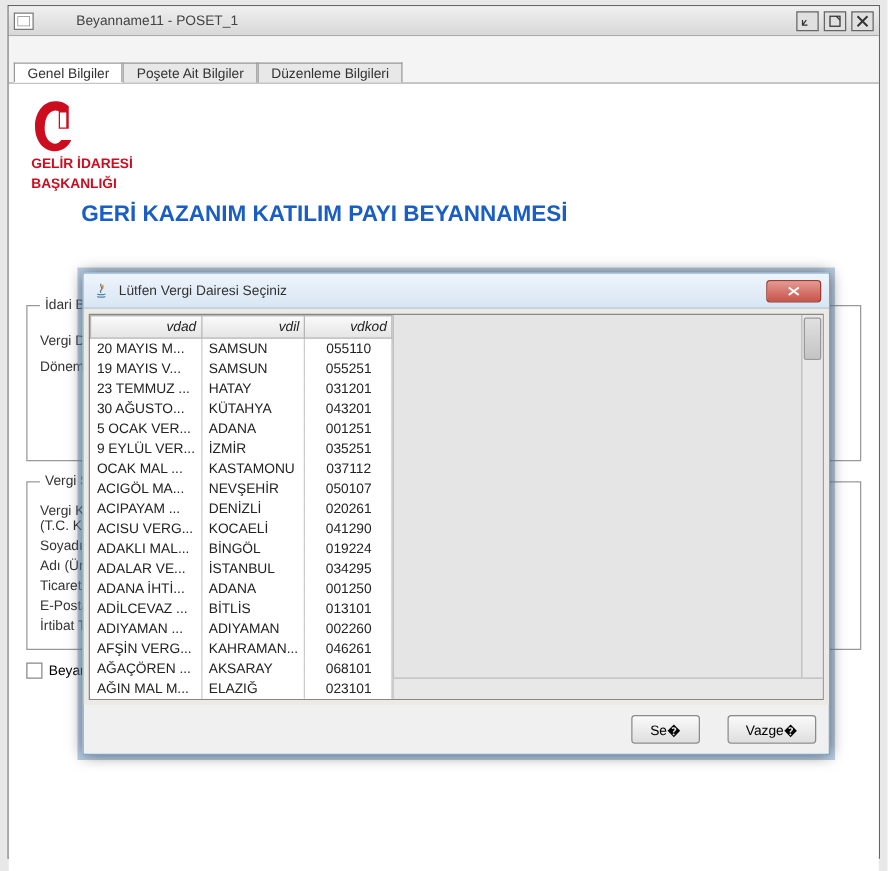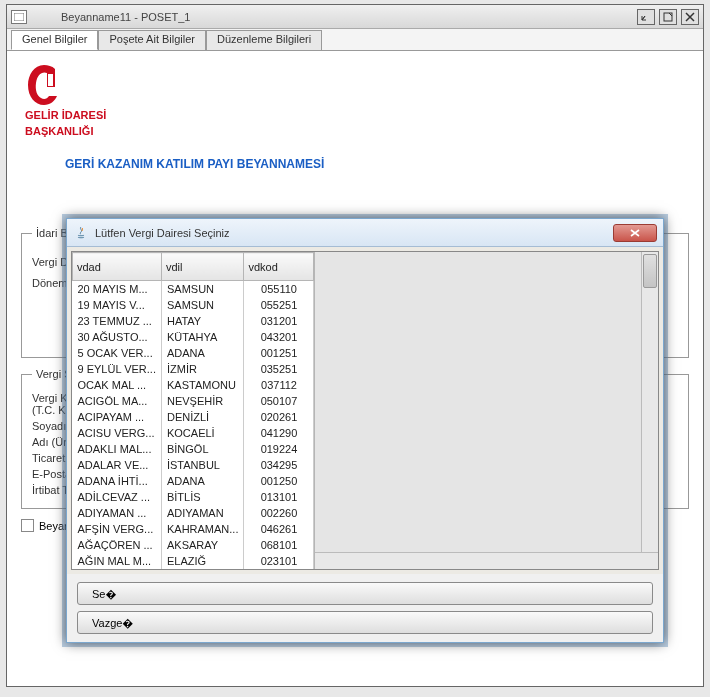--- a/index.html
+++ b/index.html
@@ -5,30 +5,30 @@
   * { box-sizing: border-box; font-family: Tahoma, Arial, sans-serif; font-size: 11px; }
   body { margin: 0; padding: 0; background: #e8e8e8; width: 710px; height: 697px; position: relative; overflow: hidden; }
 
   .outer-window { position: absolute; top: 4px; left: 6px; width: 698px; height: 683px; border: 1px solid #666; background: #fff; }
   .outer-titlebar { height: 24px; background: linear-gradient(#f0f0f0,#d8d8d8); display: flex; align-items: center; border-bottom: 1px solid #aaa; padding: 0 4px; }
   .outer-titlebar .icon-box { width: 16px; height: 14px; border: 1px solid #777; margin-right: 6px; background: #fff; display: flex; align-items: center; justify-content: center; }
   .outer-titlebar .title-text { flex: 1; color: #444; padding-left: 28px; }
   .outer-titlebar .win-buttons { display: flex; gap: 4px; }
   .win-btn { width: 18px; height: 16px; border: 1px solid #666; background: #e0e0e0; display: flex; align-items: center; justify-content: center; font-size: 10px; cursor: pointer; }
 
-  .tab-strip { display: flex; height: 22px; background: #f4f4f4; border-bottom: 1px solid #999; padding-left: 4px; padding-top: 1px; }
+  .tab-strip { display: flex; height: 38px; background: #f4f4f4; border-bottom: 1px solid #999; padding-left: 4px; padding-top: 21px; }
   .tab { padding: 2px 10px; border: 1px solid #999; border-bottom: none; background: #e8e8e8; margin-right: 0; cursor: pointer; color: #333; position: relative; }
   .tab.active { background: #fff; z-index: 2; border-bottom: 1px solid #fff; }
 
   .content-area { position: relative; padding: 0; height: calc(100% - 46px); background: #fff; }
 
   .header-block { display: flex; align-items: flex-start; padding: 12px 18px 10px 18px; flex-direction: column; }
   .logo { width: 38px; height: 44px; margin-right: 8px; }
   .logo-text { color: #cc0d1f; font-weight: bold; font-size: 13px; line-height: 16px; }
-  .main-title { color: #1a5ec4; font-weight: bold; font-size: 12px; margin-left: 40px; margin-top: 18px; }
+  .main-title { color: #1a5ec4; font-weight: bold; font-size: 18px; margin-left: 40px; margin-top: 6px; }
 
   fieldset { border: 1px solid #999; margin: 10px 14px; padding: 8px 10px; }
   legend { color: #333; padding: 0 4px; }
   .row { display: flex; align-items: center; margin: 4px 0; }
   .row label { width: 170px; color: #333; }
   .combo { width: 215px; height: 22px; border: 1px solid #888; background: #fff; display: flex; align-items: center; justify-content: flex-end; }
   .combo-btn { width: 18px; height: 20px; background: linear-gradient(#f0f0f0,#c8c8c8); border-left: 1px solid #888; display: flex; align-items: center; justify-content: center; }
 
   .chk-row { display: flex; align-items: center; margin: 8px 14px; }
   .chk { width: 13px; height: 13px; border: 1px solid #888; margin-right: 5px; background: #fff; }
@@ -36,29 +36,29 @@
   
   .dialog { position: absolute; top: 218px; left: 66px; width: 598px; background: #f0f0f0; border: 1px solid #7ba7ce; box-shadow: 0 0 12px rgba(0,0,0,0.6), 0 0 0 4px rgba(120,160,200,0.5); }
   .dlg-titlebar { height: 28px; background: linear-gradient(#eef4fb,#d8e6f4); display: flex; align-items: center; padding: 12px 6px; border-bottom: 1px solid #a5bcd4; }
   .java-icon { width: 16px; height: 16px; margin-right: 6px; display:flex; align-items:center; justify-content:center; color:#5382a1; font-size:12px; }
   .dlg-title { flex: 1; color: #333; }
   .dlg-close { width: 44px; height: 18px; background: linear-gradient(#e39a93,#c9544a); border: 1px solid #9a3c34; border-radius: 3px; display: flex; align-items: center; justify-content: center; color: #fff; font-weight: bold; cursor: pointer; }
 
   .dlg-body { padding: 4px; background: #eceae4; }
   .grid-wrap { display: flex; border: 1px solid #888; background: #e5e5e5; }
   .grid-table { background: #fff; font-size: 11px; border-collapse: collapse; }
-  .grid-table th { background: linear-gradient(#fafafa,#e4e4e4); border: 1px solid #b5b5b5; padding: 2px 4px; font-weight: normal; text-align: left; color: #222; height: 28px; }
+  .grid-table th { background: linear-gradient(#fafafa,#e4e4e4); border: 1px solid #b5b5b5; padding: 2px 4px; font-weight: normal; text-align: right; color: #222; height: 18px; font-style: italic; }
   .grid-table td { border-right: 1px solid #ccc; padding: 1px 5px; height: 16px; color: #222; white-space: nowrap; overflow: hidden; }
   .grid-table tr { background: #fff; cursor: pointer; }
   .grid-blank { flex: 1; background: #e5e5e5; border-left: 1px solid #b5b5b5; position: relative; }
   .vscroll { position: absolute; right: 0; top: 0; bottom: 17px; width: 17px; background: #e8e8e8; border-left: 1px solid #bbb; }
   .vscroll .thumb { position: absolute; left: 1px; right: 1px; top: 2px; height: 34px; background: linear-gradient(#e0e0e0,#c4c4c4); border: 1px solid #999; border-radius: 2px; }
   .hscroll { height: 17px; background: #e8e8e8; border-top: 1px solid #bbb; }
 
-  .dlg-footer { display: flex; justify-content: flex-end; gap: 6px; padding: 8px 10px; flex-direction: column; }
+  .dlg-footer { display: flex; justify-content: flex-end; gap: 22px; padding: 8px 10px; }
   .dlg-btn { padding: 3px 14px; border: 1px solid #8a8a8a; background: linear-gradient(#fafafa,#dedede); border-radius: 3px; cursor: pointer; }
 
   .col-vdad { width: 74px; }
   .col-vdil { width: 74px; }
   .col-vdkod { width: 70px; text-align: center; }
 
   svg { display:block; }
 </style>
 </head>
 <body>

